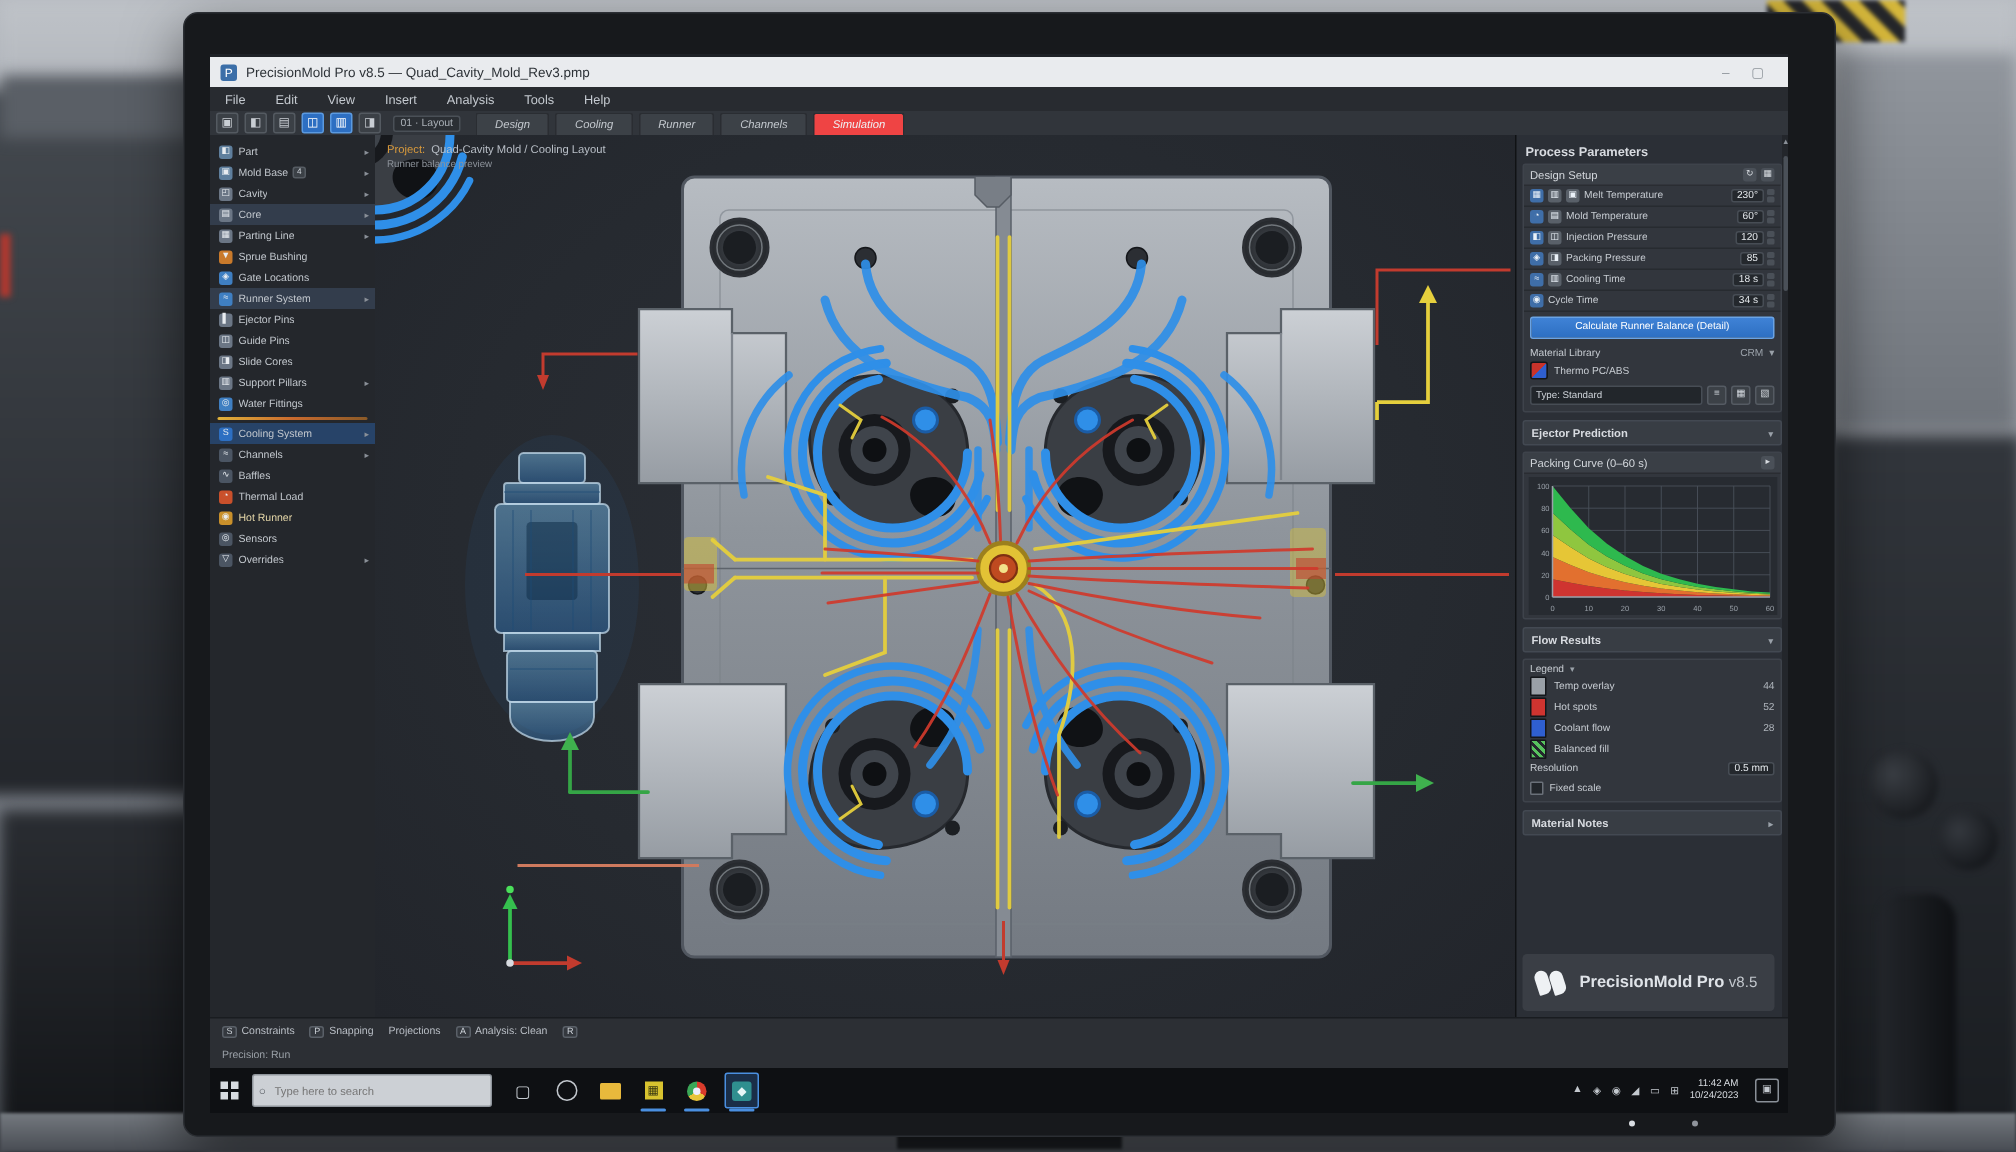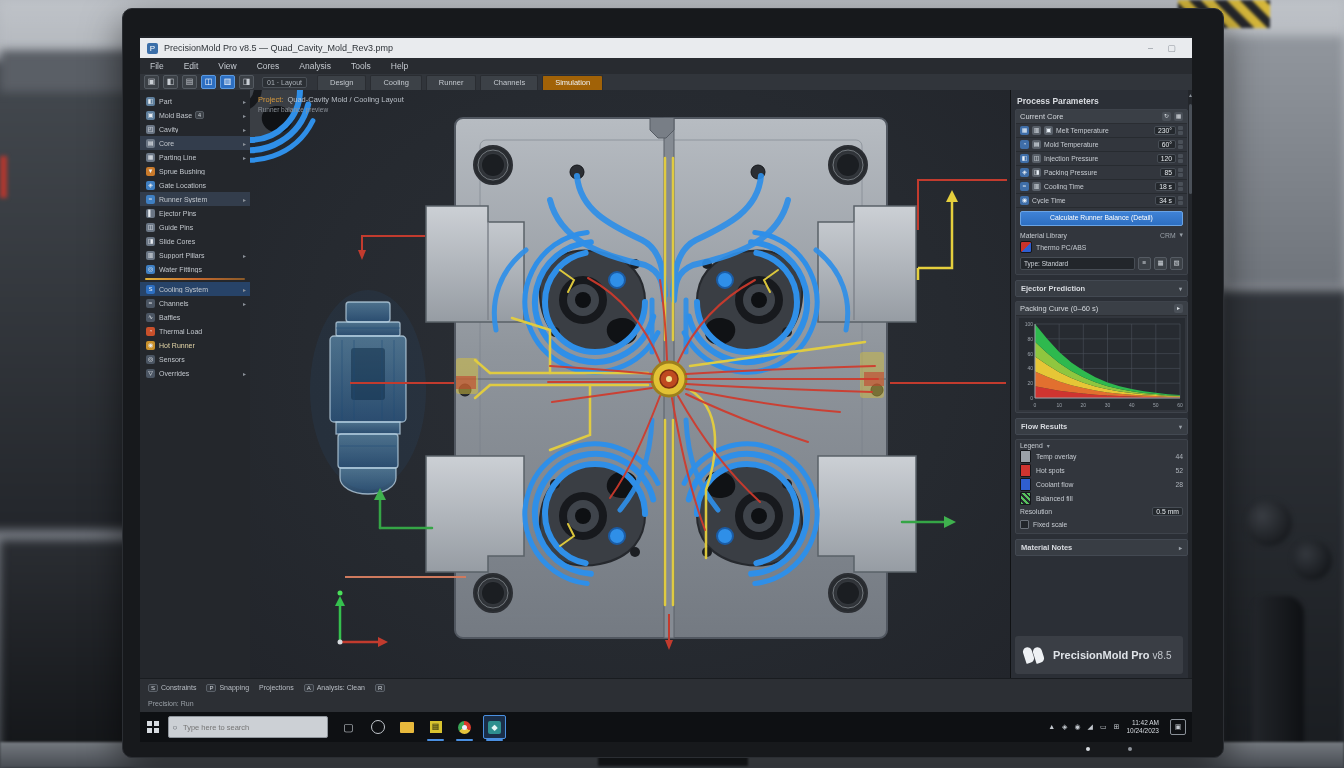--- a/index.html
+++ b/index.html
@@ -23,22 +23,22 @@
            border-bottom:1px solid #1a1d21;}
   .menu-item{color:#c5cad0;font-size:8.5px;padding:0 10px;cursor:default;}
   .toolbar{position:absolute;left:0;top:38px;width:100%;height:16px;background:#31353b;display:flex;align-items:center;
            border-bottom:1px solid #15171a;}
   .tb-btn{width:13px;height:12px;margin-left:4px;background:#3b4046;border:1px solid #545a61;border-radius:2px;
           color:#c9ced4;font-size:8px;line-height:11px;text-align:center;}
   .tb-btn.active{background:#2d6fc2;border-color:#5b9ae0;color:#fff;}
   .tb-chip{margin-left:8px;color:#aab0b7;font-size:7px;border:1px solid #4a5057;border-radius:2px;padding:1px 4px;background:#2b2f34;}
   .tb-tabs{display:flex;margin-left:10px;gap:4px;}
   .tb-tab{height:14px;line-height:14px;padding:0 12px;background:#3c4147;color:#c3c8ce;font-size:7.5px;border-radius:2px 2px 0 0;
-          border:1px solid #2a2d32;border-bottom:none;}
-  .tb-tab.active{background:#a16207;color:#eef1f4;}
+          border:1px solid #2a2d32;border-bottom:none;font-style:italic;}
+  .tb-tab.active{background:#ef4444;color:#eef1f4;}
   
   .left-panel{position:absolute;left:0;top:54px;width:110px;height:588px;background:#24272c;border-right:1px solid #101214;}
   .tree{padding-top:4px;}
   .tree-row{height:14px;display:flex;align-items:center;padding:0 4px 0 6px;}
   .tree-row.sel-soft{background:rgba(90,120,160,.28);}
   .tree-row.sel-strong{background:rgba(45,111,194,.4);}
   .tree-ico{width:9px;height:9px;border-radius:2px;font-size:6px;line-height:9px;text-align:center;color:#e8ecf0;flex:0 0 9px;}
   .tree-label{color:#c2c7cd;font-size:7px;margin-left:4px;white-space:nowrap;overflow:hidden;}
   .tree-label.bold{color:#e4d6a8;}
   .tree-badge{margin-left:3px;background:#3b4046;border:1px solid #565c63;color:#cfd4da;font-size:5.5px;padding:0 2px;border-radius:2px;}
@@ -141,21 +141,21 @@
   <div class="titlebar">
     <div class="appico">P</div>
     <span>PrecisionMold Pro v8.5 — Quad_Cavity_Mold_Rev3.pmp</span>
     <span class="win-controls">–  ▢</span>
   </div>
 
   <div class="menubar" id="menu-items">
       <span class="menu-item">File</span>
       <span class="menu-item">Edit</span>
       <span class="menu-item">View</span>
-      <span class="menu-item">Cores</span>
+      <span class="menu-item">Insert</span>
       <span class="menu-item">Analysis</span>
       <span class="menu-item">Tools</span>
       <span class="menu-item">Help</span>
     </div>
 
   <div class="toolbar">
     <div style="display:flex;" id="tb-icons">
         <div class="tb-btn">▣</div>
         <div class="tb-btn">◧</div>
         <div class="tb-btn">▤</div>
@@ -499,21 +499,21 @@
       </g>
     </svg>
   </div>
 
   <div class="right-panel">
     <div class="rp-inner">
       <div class="rp-title">Process Parameters</div>
 
       <div class="rp-box">
         <div class="rp-box-head">
-          <span>Current Core</span>
+          <span>Design Setup</span>
           <span class="hd-icos" id="setup-hd-icos">
               <span class="hd-ico">↻</span>
               <span class="hd-ico">▦</span>
             </span>
         </div>
         <div id="param-rows">
             <div class="param-row">
      <span class="param-ico">▦</span>
               <span class="param-ico gray">▥</span>
               <span class="param-ico gray">▣</span>

